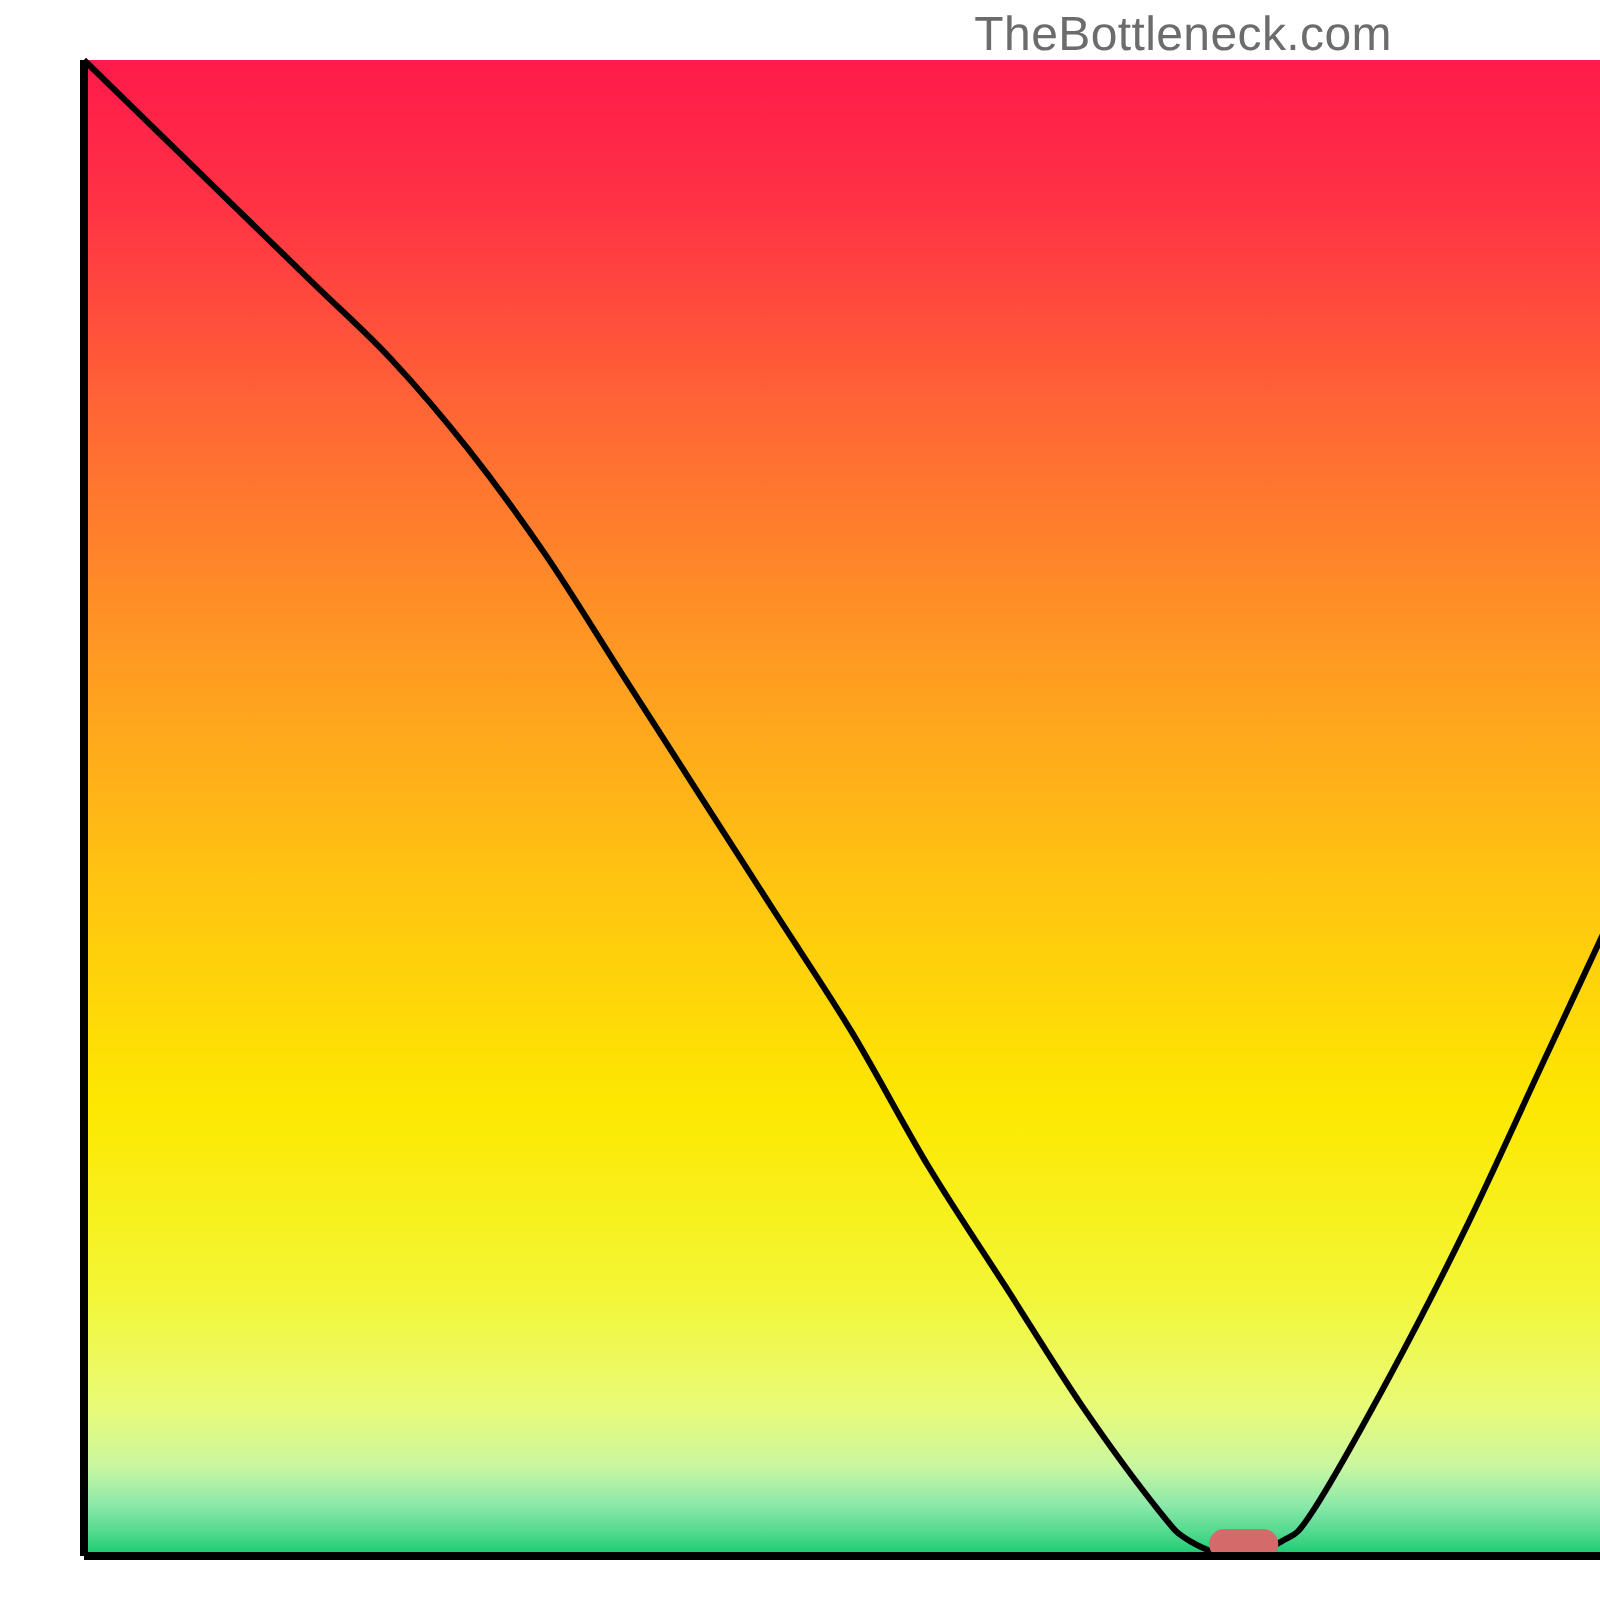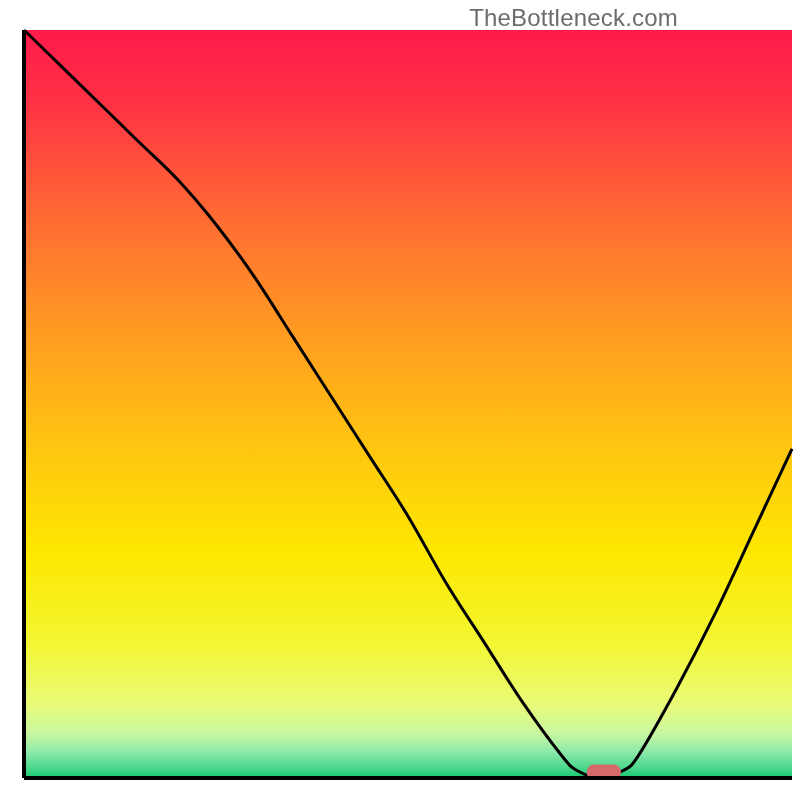--- a/index.html
+++ b/index.html
@@ -7,20 +7,21 @@
     padding: 0;
     width: 800px;
     height: 800px;
     background: #ffffff;
     font-family: Arial, Helvetica, sans-serif;
   }
   .container {
     position: relative;
     width: 688px;
     height: 800px;
+    padding-left: 18px;
   }
   .watermark {
     position: absolute;
     top: 4px;
     right: 10px;
     font-size: 24px;
     font-weight: 500;
     color: #6c6c6c;
     letter-spacing: 0.2px;
   }

